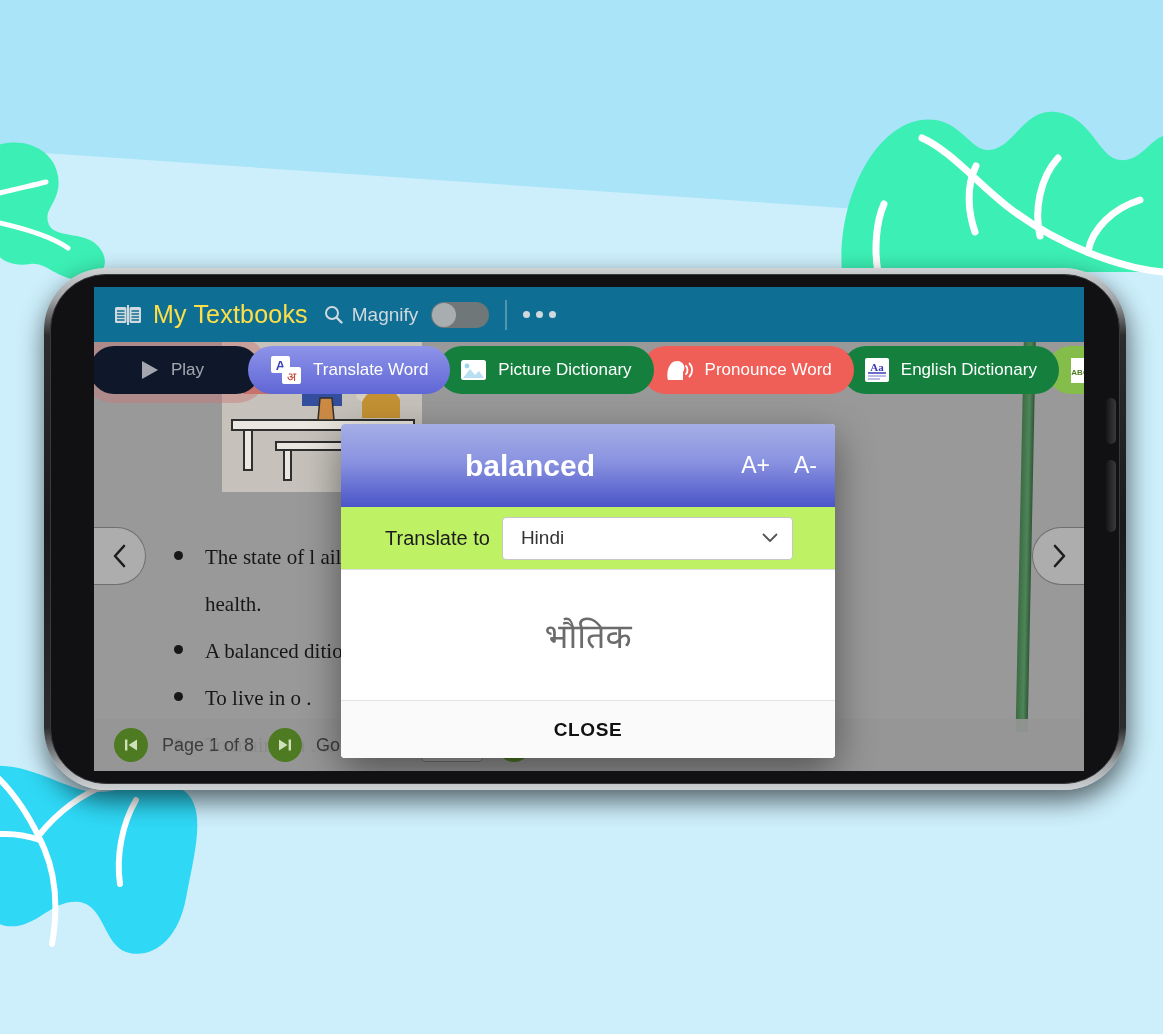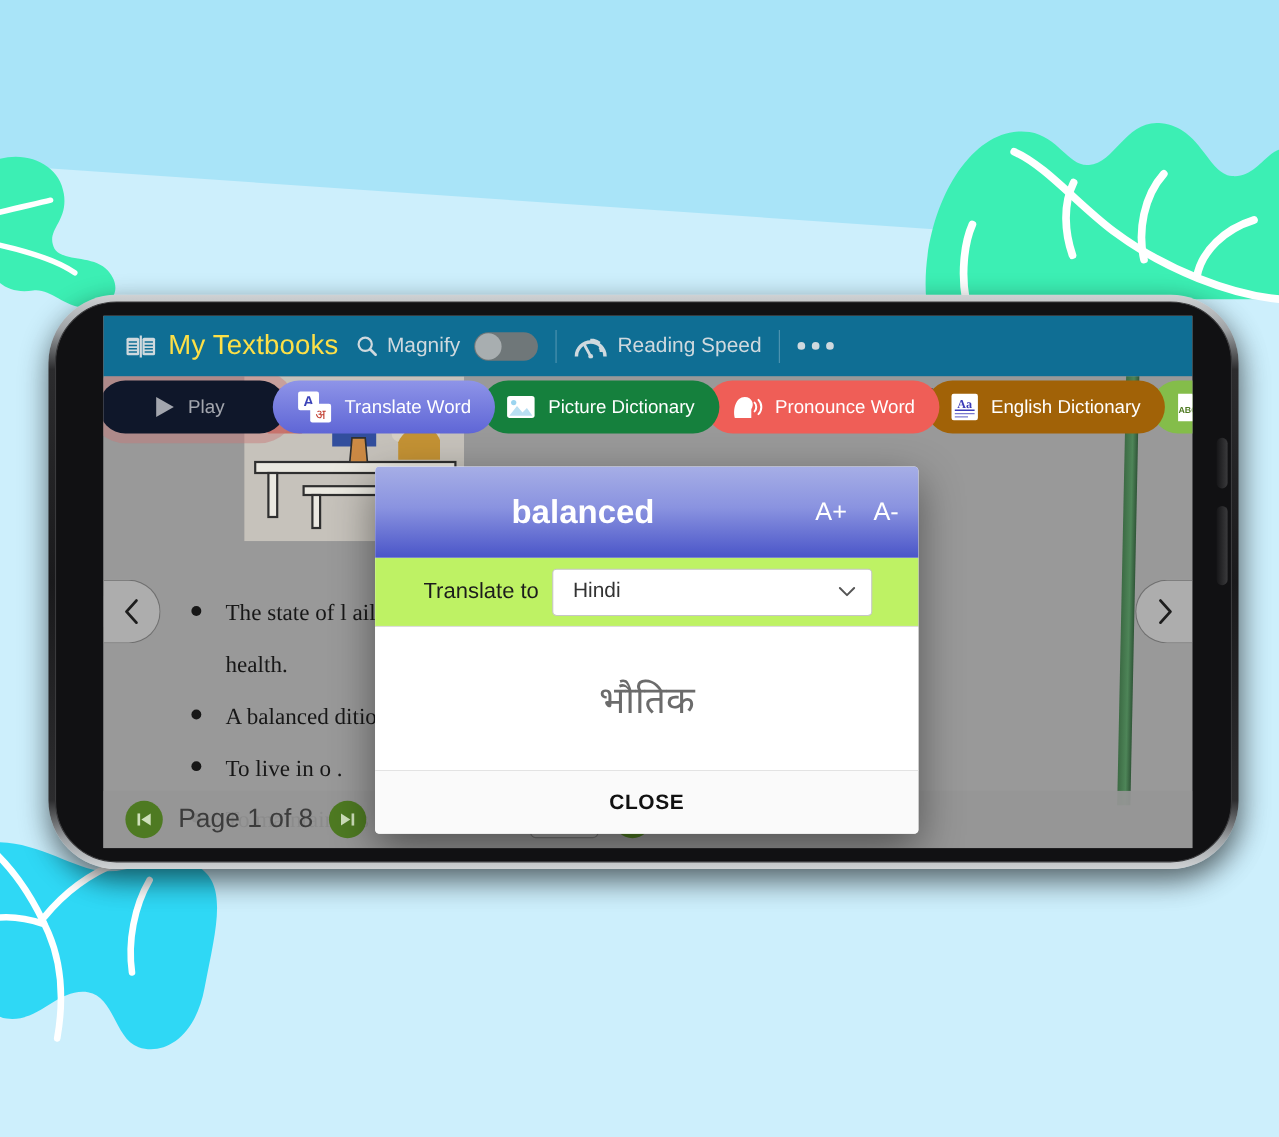--- a/index.html
+++ b/index.html
@@ -154,21 +154,21 @@
     background: #0f172a;
     box-shadow: 0 0 0 9px rgba(200,120,120,.45);
     color: rgba(255,255,255,.62);
     padding-left: 48px; padding-right: 56px;
     margin-left: -6px;
     z-index: 1;
   }
   .chip-translate { background: linear-gradient(180deg,#8e94e8,#5f66d6); z-index: 6; }
   .chip-picture   { background: #15803d; z-index: 5; text-align: right; }
   .chip-pronounce { background: #ef5e57; z-index: 4; }
-  .chip-english   { background: #a16207; z-index: 3; }
+  .chip-english   { background: #15803d; z-index: 3; }
   .chip-spell     { background: #84bd4a; z-index: 2; }
 
   
   .nav-arrow {
     position: absolute; top: 240px;
     width: 52px; height: 58px;
     background: rgba(190,190,190,.55);
     border: 1px solid rgba(60,60,60,.55);
     display: flex; align-items: center; justify-content: center;
     z-index: 20;
@@ -186,21 +186,21 @@
     display: flex; align-items: center; gap: 14px;
     padding-left: 20px;
     z-index: 22;
   }
   .circ-btn {
     width: 34px; height: 34px; border-radius: 50%;
     background: #4e7a22; color: #cfe0bb;
     display: flex; align-items: center; justify-content: center;
     flex: none;
   }
-  .bb-label { font-size: 24px; color: #3c3c3c; white-space: nowrap; }
+  .bb-label { font-size: 18px; color: #3c3c3c; white-space: nowrap; }
   .page-input {
     width: 62px; height: 34px;
     background: rgba(170,170,170,.6);
     border: 1px solid rgba(90,90,90,.65);
     border-radius: 5px;
   }
 
   
   .modal-scrim { position: absolute; inset: 0; z-index: 40; pointer-events: none; }
   .modal {
@@ -406,30 +406,20 @@
             <svg width="19" height="19" viewBox="0 0 19 19">
               <circle cx="8" cy="8" r="6" fill="none" stroke="#cfd9de" stroke-width="2"></circle>
               <line x1="12.5" y1="12.5" x2="17.5" y2="17.5" stroke="#cfd9de" stroke-width="2.4" stroke-linecap="round"></line>
             </svg>
             <span class="hdr-label">Magnify</span>
             <span class="toggle">
               <span class="knob"></span>
             </span>
           </div>
           <span class="hdr-sep"></span>
-          <div class="hdr-group">
-            <svg width="30" height="22" viewBox="0 0 30 22">
-              <path d="M2,20 A13,13 0 0,1 28,20" fill="none" stroke="#cfd9de" stroke-width="3.2"></path>
-              <path d="M14.6,4 L17.8,4 A13,13 0 0,1 24,7 L21.8,9.6 A9.6,9.6 0 0,0 14.6,7 Z" fill="#cfd9de"></path>
-              <path d="M24.6,10 A9.6,9.6 0 0,1 26.6,16 L23.2,16 A6.4,6.4 0 0,0 22.2,12.4 Z" fill="#cfd9de"></path>
-              <line x1="15" y1="20" x2="9" y2="9" stroke="#cfd9de" stroke-width="2.6" stroke-linecap="round"></line>
-              <circle cx="15" cy="20" r="2.2" fill="#cfd9de"></circle>
-            </svg>
-            <span class="hdr-label">Reading Speed</span>
-          </div>
           <span class="hdr-sep"></span>
           <div class="dots">
             <i></i>
               <i></i>
               <i></i>
           </div>
         </div>
       </div>
 
       <div class="toolbar">

